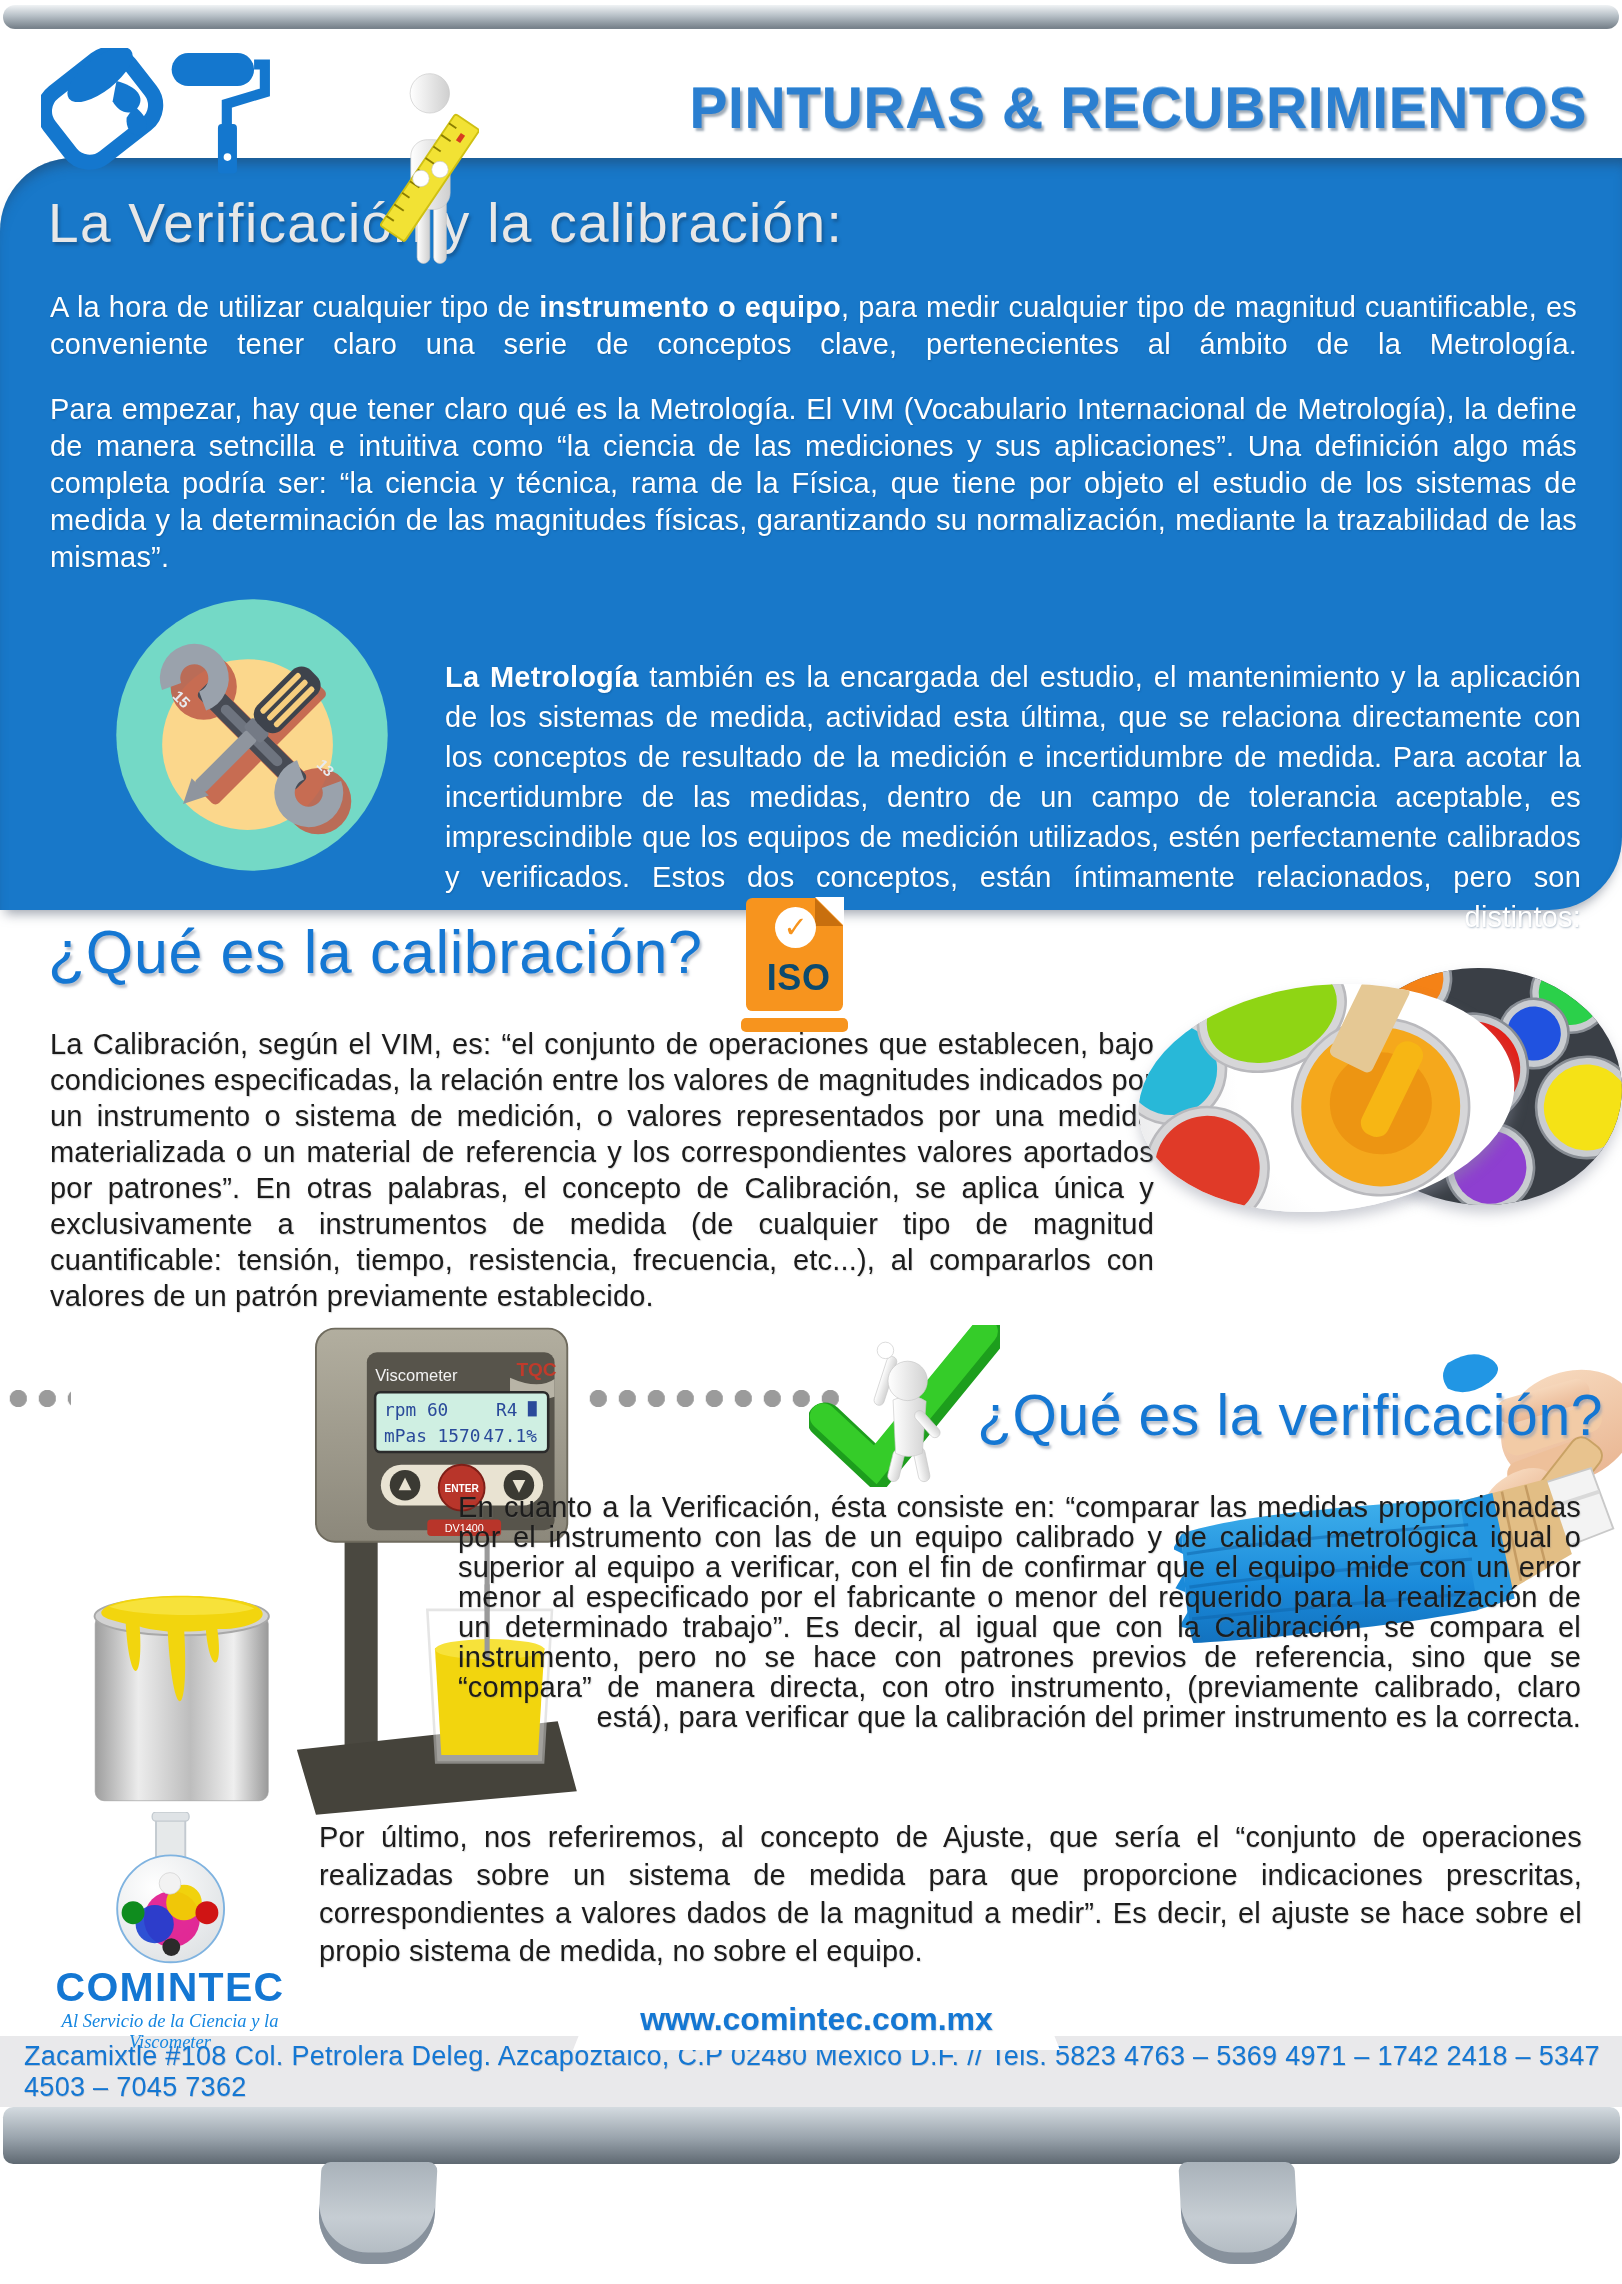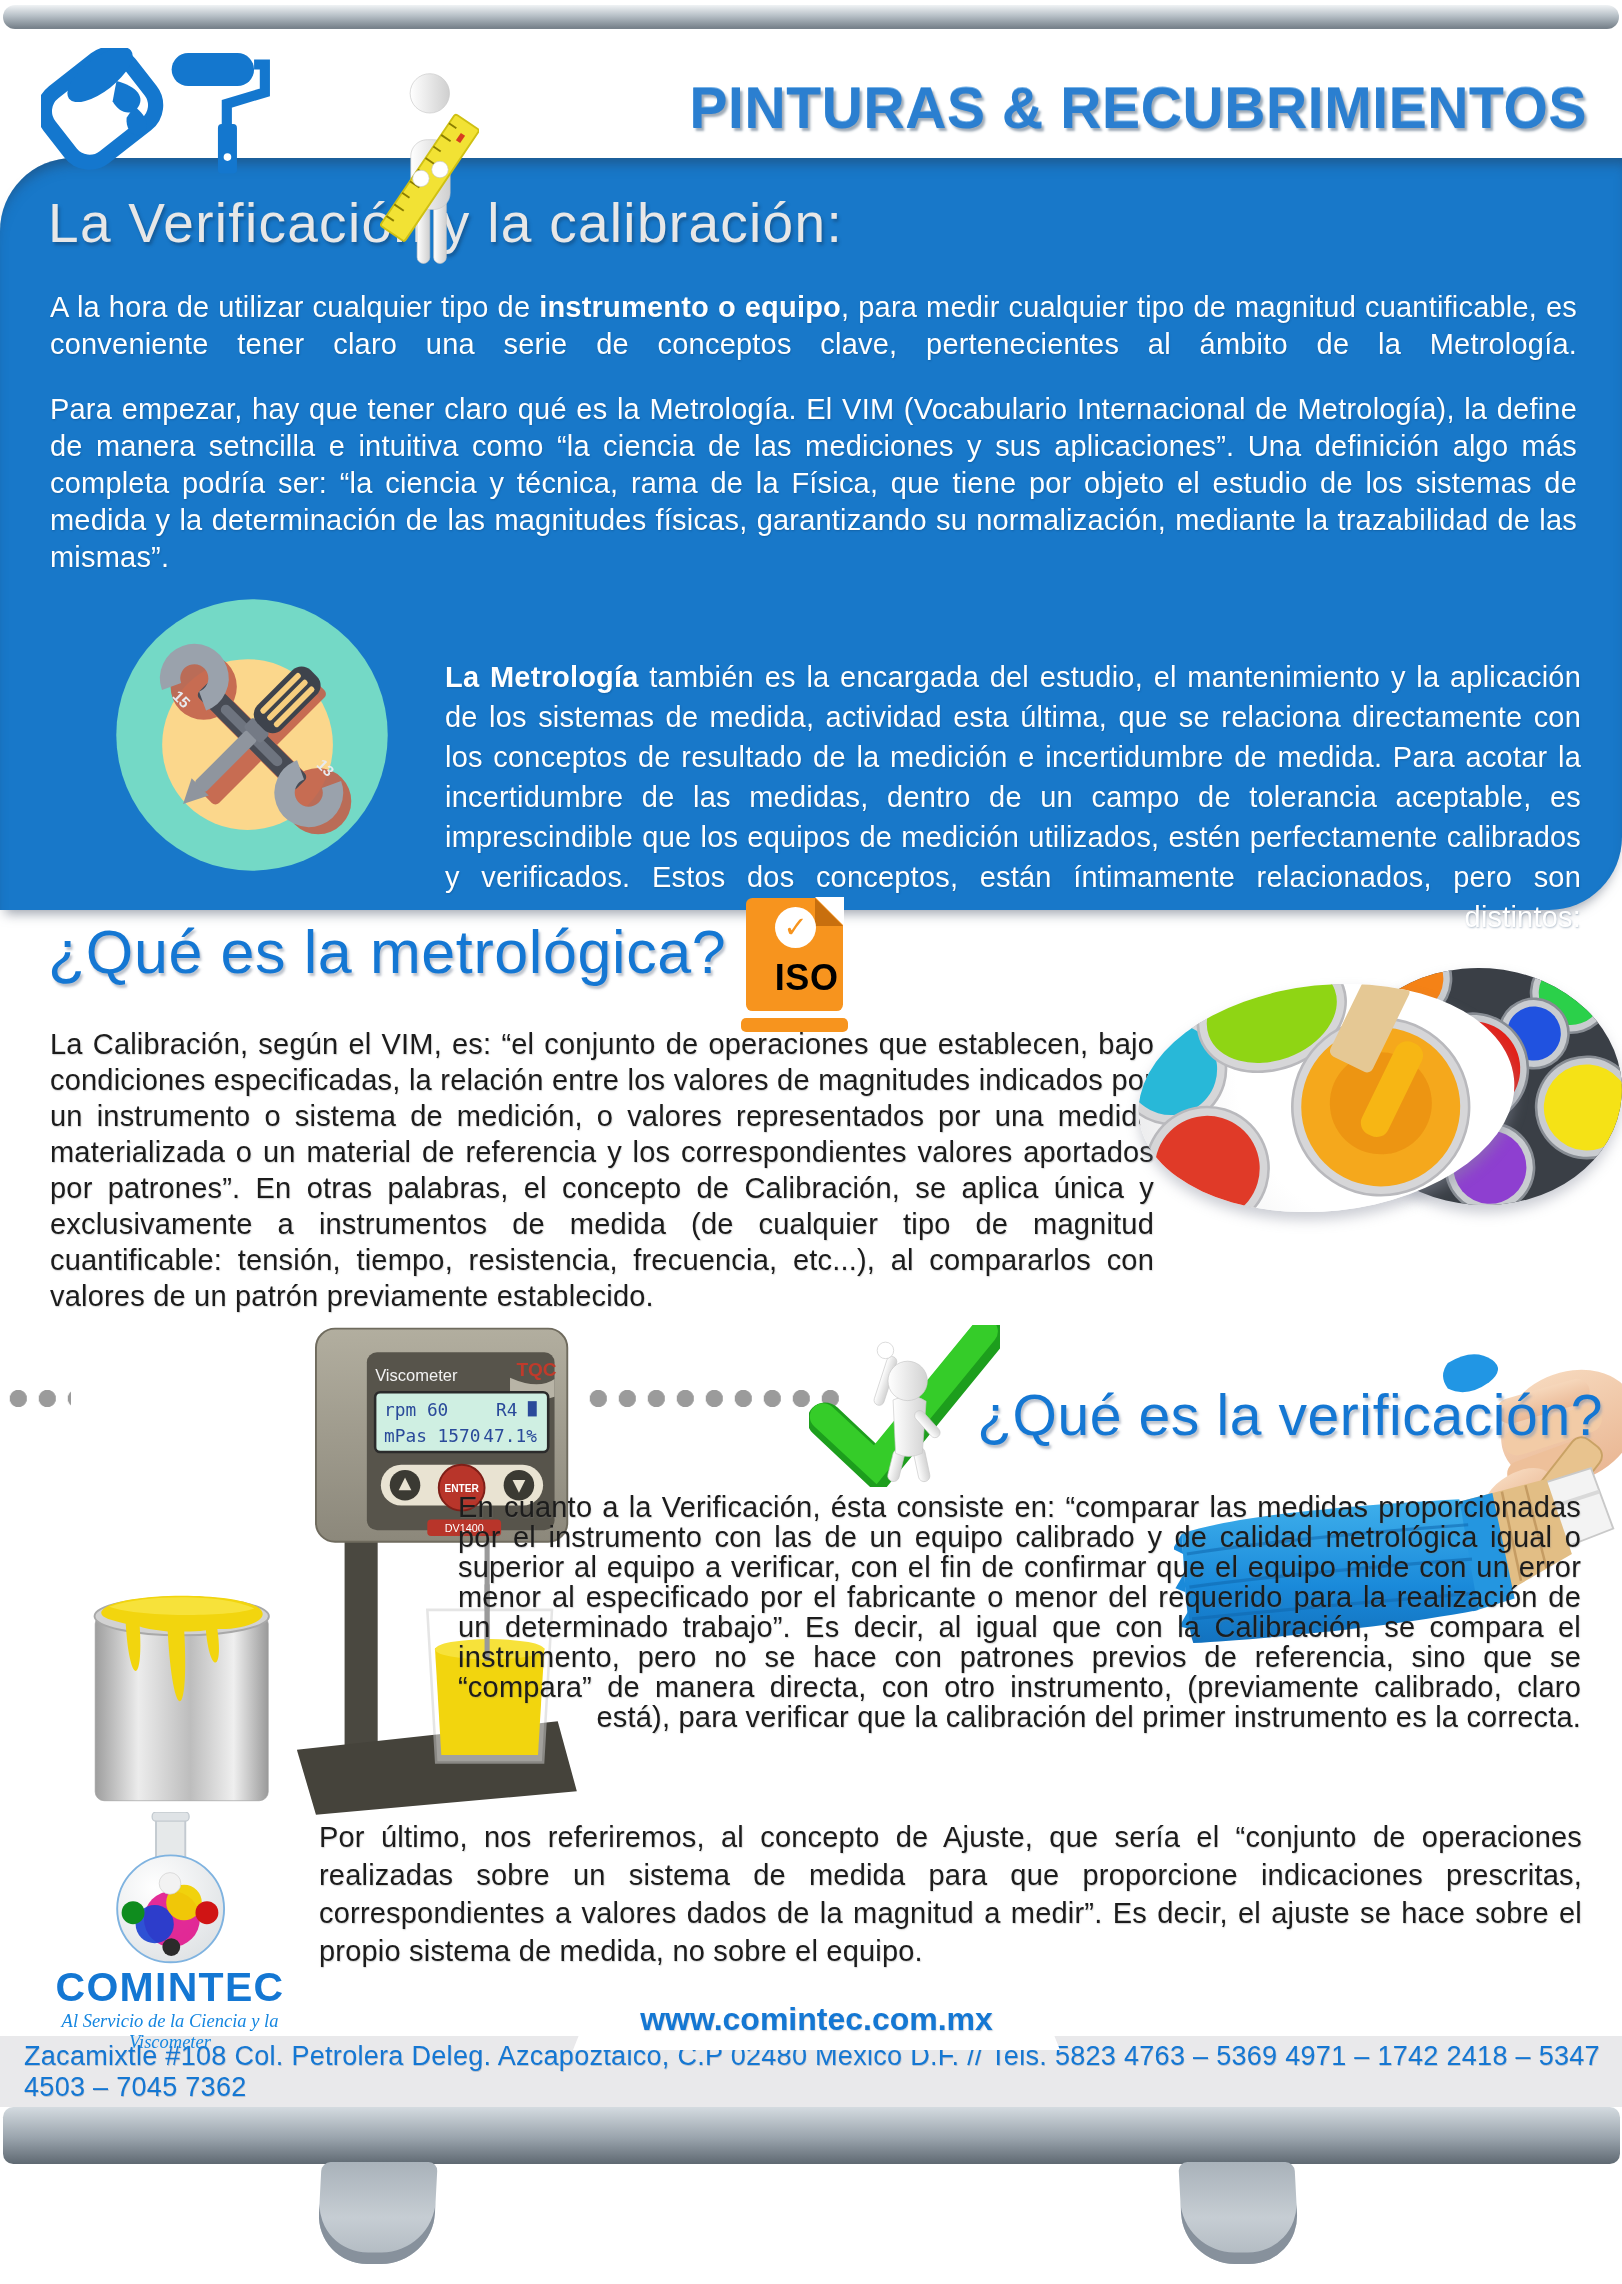--- a/index.html
+++ b/index.html
@@ -46,21 +46,21 @@
 
   
   .iso{left:741px;top:898px;width:115px;height:137px;z-index:2;}
   .iso-doc{position:absolute;left:5.1px;top:0;width:97px;height:113px;background:#f7941e;border-radius:6.4px;}
   .iso-fold{position:absolute;right:-0.6px;top:-0.6px;width:0;height:0;
     border-top:29px solid #ffffff;border-left:29px solid transparent;}
   .iso-fold2{position:absolute;right:0;top:0;width:0;height:0;
     border-bottom:28px solid #c86f0e;border-right:28px solid transparent;}
   .iso-circ{position:absolute;left:29px;top:9px;width:41px;height:41px;border-radius:50%;
     background:#ffffff;color:#f7941e;font-size:29px;font-weight:bold;text-align:center;line-height:41px;}
-  .iso-txt{position:absolute;left:12px;top:59px;width:97px;text-align:center;color:#000000;
+  .iso-txt{position:absolute;left:4px;top:59px;width:97px;text-align:center;color:#0c4a6e;
     font-size:36px;font-weight:bold;letter-spacing:0.6px;}
   .iso-base{position:absolute;left:0;top:120px;width:107px;height:14px;background:#f7941e;border-radius:5.1px;}
 
   
   .oval{border-radius:50%;overflow:hidden;box-shadow:0 7.6px 12.7px rgba(140,145,160,.45);}
   .oval-a{left:1138px;top:985px;width:377px;height:226px;transform:rotate(-6deg);
     background:radial-gradient(circle at 70% 40%, #ffffff 55%, #e8e8ea);z-index:2;}
   .oval-b{left:1341px;top:968px;width:281px;height:237px;transform:rotate(4deg);background:#3a3f46;z-index:1;}
   .can{position:absolute;border-radius:50%;}
   .ring{box-shadow:0 0 0 7.6px #d6d6d8, 0 0 0 10.2px #b9b9bd;}
@@ -185,21 +185,21 @@
       <rect x="214" y="196" width="22" height="38" rx="6" fill="#747a85"></rect>
       <rect x="234" y="188" width="118" height="54" rx="20" fill="#3e434c"></rect>
       <rect x="250" y="196" width="86" height="9" rx="4" fill="#f7ce7e"></rect>
       <rect x="250" y="211" width="86" height="9" rx="4" fill="#f7ce7e"></rect>
       <rect x="250" y="226" width="86" height="9" rx="4" fill="#f7ce7e"></rect>
     </g>
   </svg>
 
   <p class="abs bp p3"><b>La Metrología</b><span> también es la encargada del estudio, el mantenimiento y la aplicación de los sistemas de medida,  actividad esta última, que se relaciona directamente con los conceptos de resultado de la medición e incertidumbre de medida. Para acotar la incertidumbre de las medidas, dentro de un campo de tolerancia aceptable, es imprescindible que los equipos de medición utilizados, estén perfectamente calibrados y verificados. Estos dos conceptos, están íntimamente relacionados, pero son distintos:</span></p>
 
-  <div class="abs h2 h2-cal">¿Qué es la metrológica?</div>
+  <div class="abs h2 h2-cal">¿Qué es la calibración?</div>
 
   <div class="abs iso">
     <div class="iso-doc">
       <div class="iso-fold2"></div>
       <div class="iso-fold"></div>
       <div class="iso-circ">✓</div>
       <div class="iso-txt">ISO</div>
     </div>
     <div class="iso-base"></div>
   </div>

